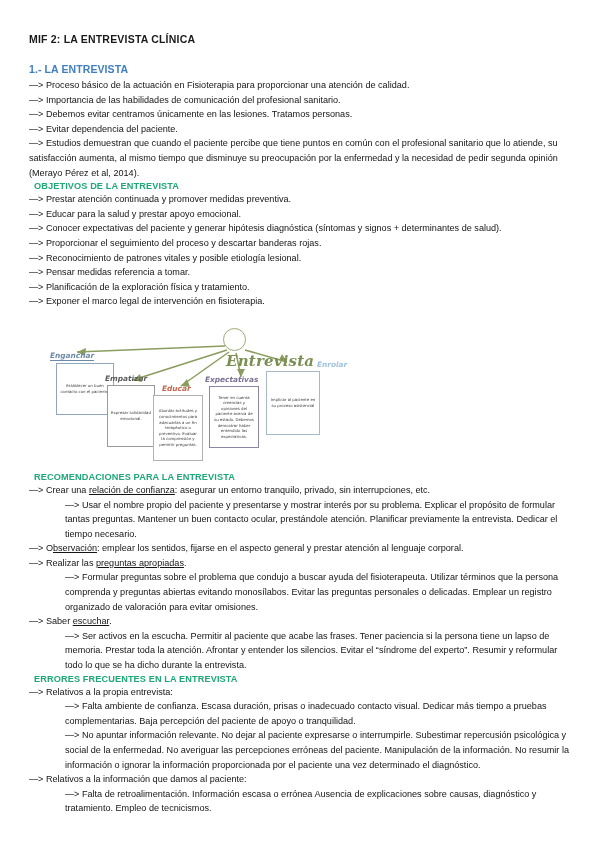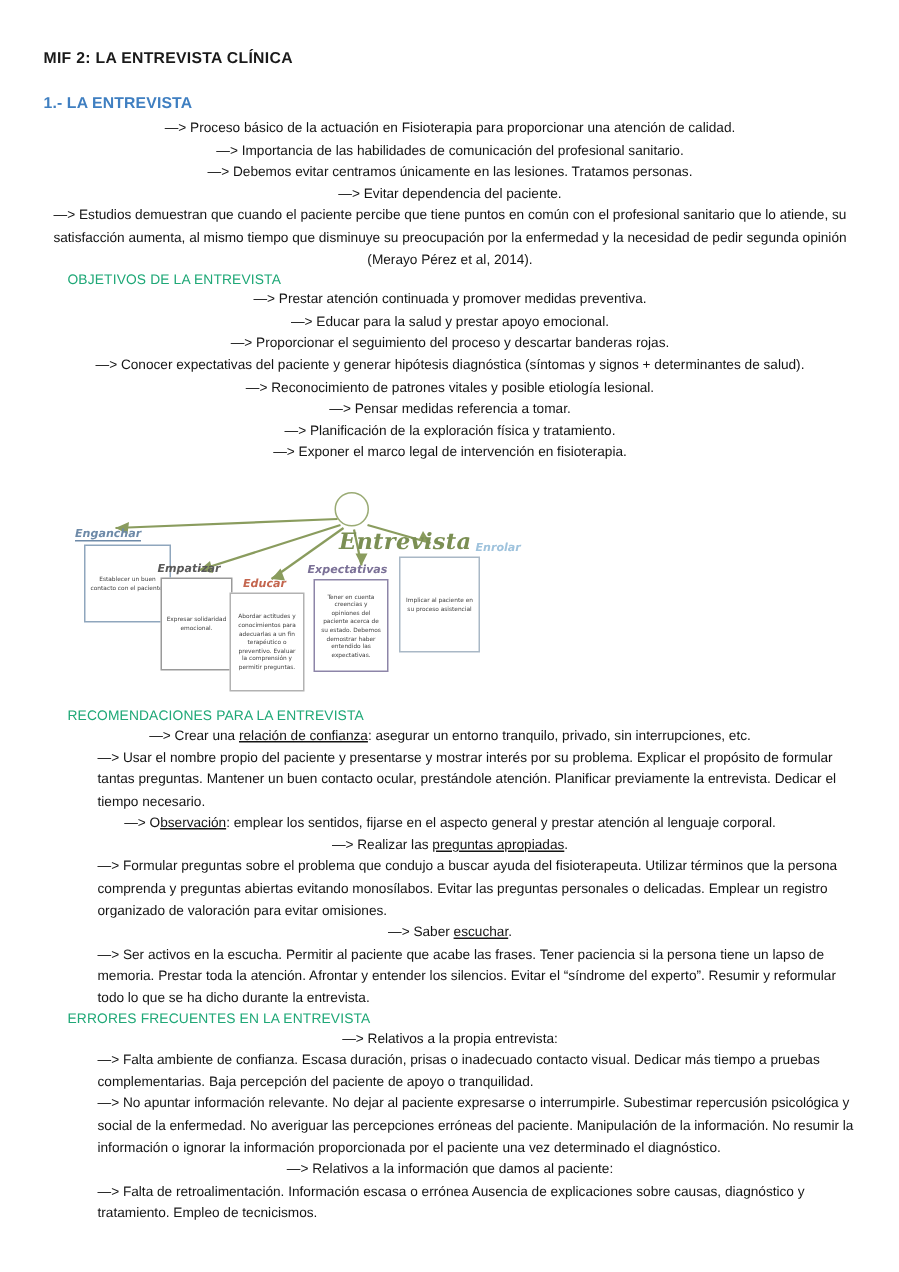--- a/index.html
+++ b/index.html
@@ -30,31 +30,31 @@
   }
   .h-blue{
     font-size:10.5px;
     font-weight:bold;
     color:#3f7fc1;
     margin:0 0 3px 0;
     letter-spacing:.1px;
   }
   .h-green{
     font-size:9.2px;
-    font-weight:normal;
+    font-weight:bold;
     color:#1fa877;
-    margin:1px 0 1px 16px;
+    margin:1px 0 1px 5px;
     letter-spacing:.1px;
   }
   p.line{
     font-size:9.1px;
     line-height:14.6px;
     margin:0;
     color:#141414;
-    text-align:center;
+    text-align:left;
   }
   p.sub{
     font-size:9.1px;
     line-height:14.6px;
     margin:0;
     padding-left:36px;
     text-indent:-0px;
     color:#141414;
   }
   u.ul{ text-decoration:underline; }
@@ -121,22 +121,22 @@
     <div class="h-blue">1.- LA ENTREVISTA</div>
     <p class="line">—&gt; Proceso básico de la actuación en Fisioterapia para proporcionar una atención de calidad.</p>
     <p class="line">—&gt; Importancia de las habilidades de comunicación del profesional sanitario.</p>
     <p class="line">—&gt; Debemos evitar centramos únicamente en las lesiones. Tratamos personas.</p>
     <p class="line">—&gt; Evitar dependencia del paciente.</p>
     <p class="line">—&gt; Estudios demuestran que cuando el paciente percibe que tiene puntos en común con el profesional sanitario que lo atiende, su satisfacción aumenta, al mismo tiempo que disminuye su preocupación por la enfermedad y la necesidad de pedir segunda opinión (Merayo Pérez et al, 2014).</p>
 
     <div class="h-green">OBJETIVOS DE LA ENTREVISTA</div>
     <p class="line">—&gt; Prestar atención continuada y promover medidas preventiva.</p>
     <p class="line">—&gt; Educar para la salud y prestar apoyo emocional.</p>
+    <p class="line">—&gt; Conocer expectativas del paciente y generar hipótesis diagnóstica (síntomas y signos + determinantes de salud).</p>
     <p class="line">—&gt; Proporcionar el seguimiento del proceso y descartar banderas rojas.</p>
-    <p class="line">—&gt; Conocer expectativas del paciente y generar hipótesis diagnóstica (síntomas y signos + determinantes de salud).</p>
     <p class="line">—&gt; Reconocimiento de patrones vitales y posible etiología lesional.</p>
     <p class="line">—&gt; Pensar medidas referencia a tomar.</p>
     <p class="line">—&gt; Planificación de la exploración física y tratamiento.</p>
     <p class="line">—&gt; Exponer el marco legal de intervención en fisioterapia.</p>
 
     <div class="diagram">
       <svg width="320" height="140" viewBox="0 0 320 140">
         <g stroke="#8a9c5e" stroke-width="1.5" fill="none">
           <line x1="196" y1="24" x2="48" y2="30"></line>
           <line x1="198" y1="28" x2="104" y2="58"></line>

